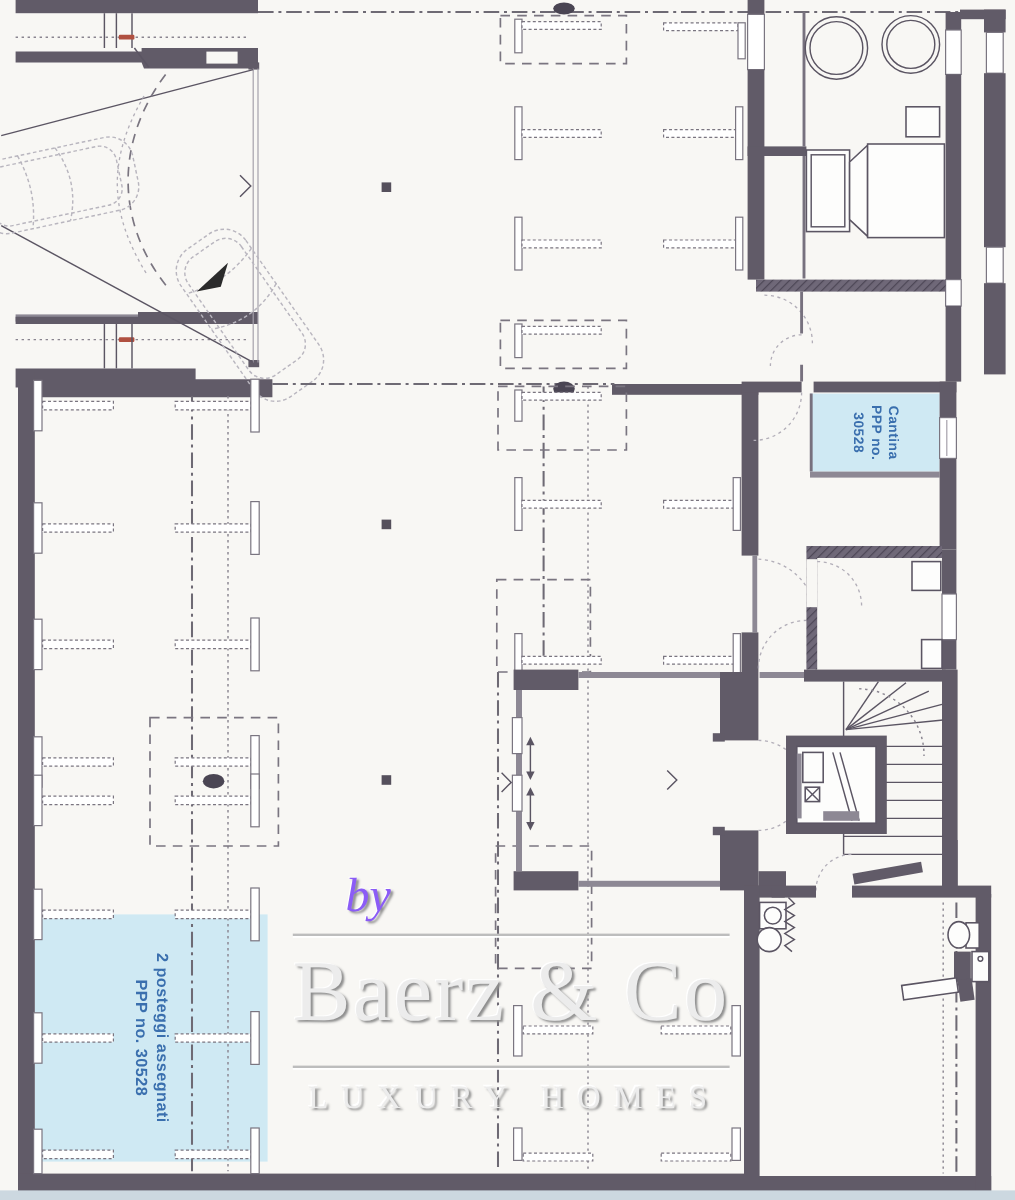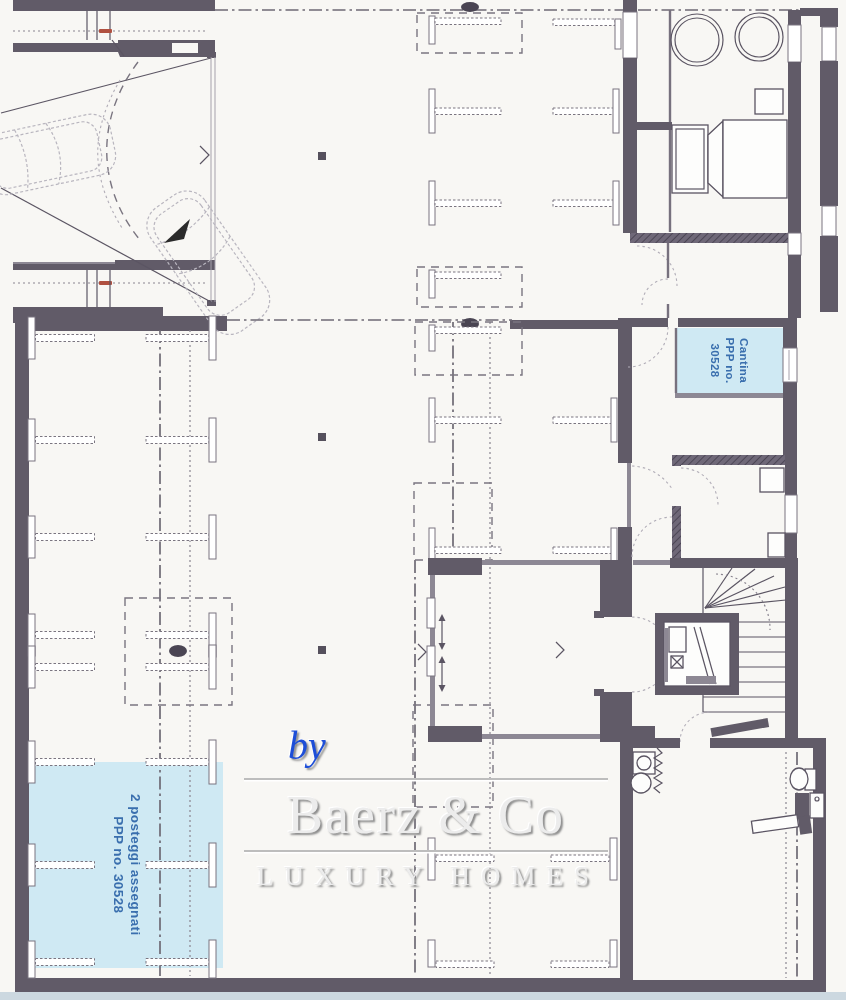--- a/index.html
+++ b/index.html
@@ -36,23 +36,23 @@
   #parking-label .txt { font-size:13.5px; }
   .hl-label .txt span { display:block; }
 
   
   #watermark { position:absolute; left:240px; top:722px; width:372px; z-index:4;
                text-align:center; pointer-events:none;
                font-family:"Liberation Serif", serif;
                color:#ececec;
                text-shadow:2px 2px 2px #8d8d8d, -1px -1px 0 #ffffff; }
   .wm-by { display:block; text-align:left; padding-left:48px; height:56px;
-           font-size:40px; font-style:italic; color:#1d4ed8; }
+           font-size:40px; font-style:italic; color:#8b5cf6; }
   .wm-rule { height:2px; background:#bdbdbd; box-shadow:0 1.5px 0 #ffffff; margin:0 4px; }
-  .wm-brand { font-size:54px; line-height:1.3; letter-spacing:2px; }
+  .wm-brand { font-size:72px; line-height:1.3; letter-spacing:2px; padding-bottom:14px; }
   .wm-tagline { font-size:27px; letter-spacing:11px; padding-top:9px; padding-bottom:5px;
                 text-indent:5px; }
 </style>
 </head>
 <body>
 
 <div class="stage">
 
 <svg width="846" height="1000" viewBox="0 0 846 1000" xmlns="http://www.w3.org/2000/svg">
   <defs>

